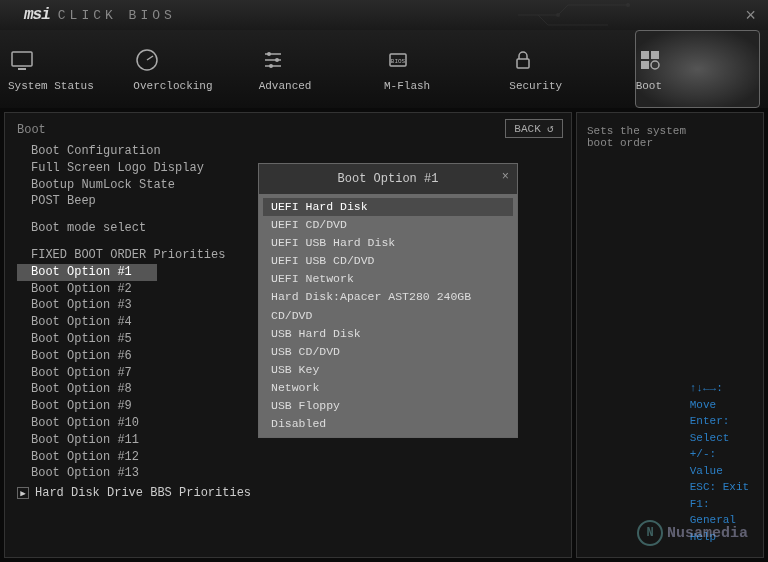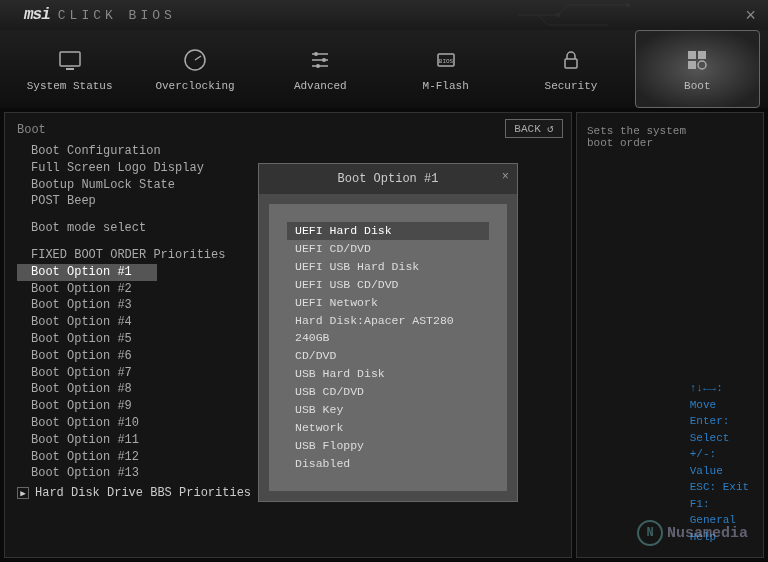--- a/index.html
+++ b/index.html
@@ -58,21 +58,21 @@
   display: flex;
   background: linear-gradient(to bottom, #1f1f1f, #0f0f0f);
   height: 78px;
   padding: 0 8px;
   gap: 2px;
 }
 .nav-item {
   flex: 1;
   display: flex;
   flex-direction: column;
-  align-items: center;
+  align-items: flex-start;
   justify-content: center;
   gap: 6px;
   cursor: pointer;
   border-radius: 4px;
 }
 .nav-item.active {
   background: radial-gradient(ellipse at center, #555 0%, #222 80%);
   border: 1px solid #666;
 }
 .nav-icon {
@@ -182,22 +182,22 @@
 }
 .dialog-close {
   position: absolute;
   right: 8px;
   top: 6px;
   color: #999;
   cursor: pointer;
 }
 .dialog-body {
   background: #6a6a6a;
-  margin: 10px;
-  padding: 18px;
+  margin: 0;
+  padding: 4px;
 }
 .dialog-option {
   padding: 1px 8px;
   color: #ddd;
   font-size: 11.5px;
   cursor: pointer;
   line-height: 1.4;
 }
 .dialog-option.sel-dark {
   background: #4a4a4a;

